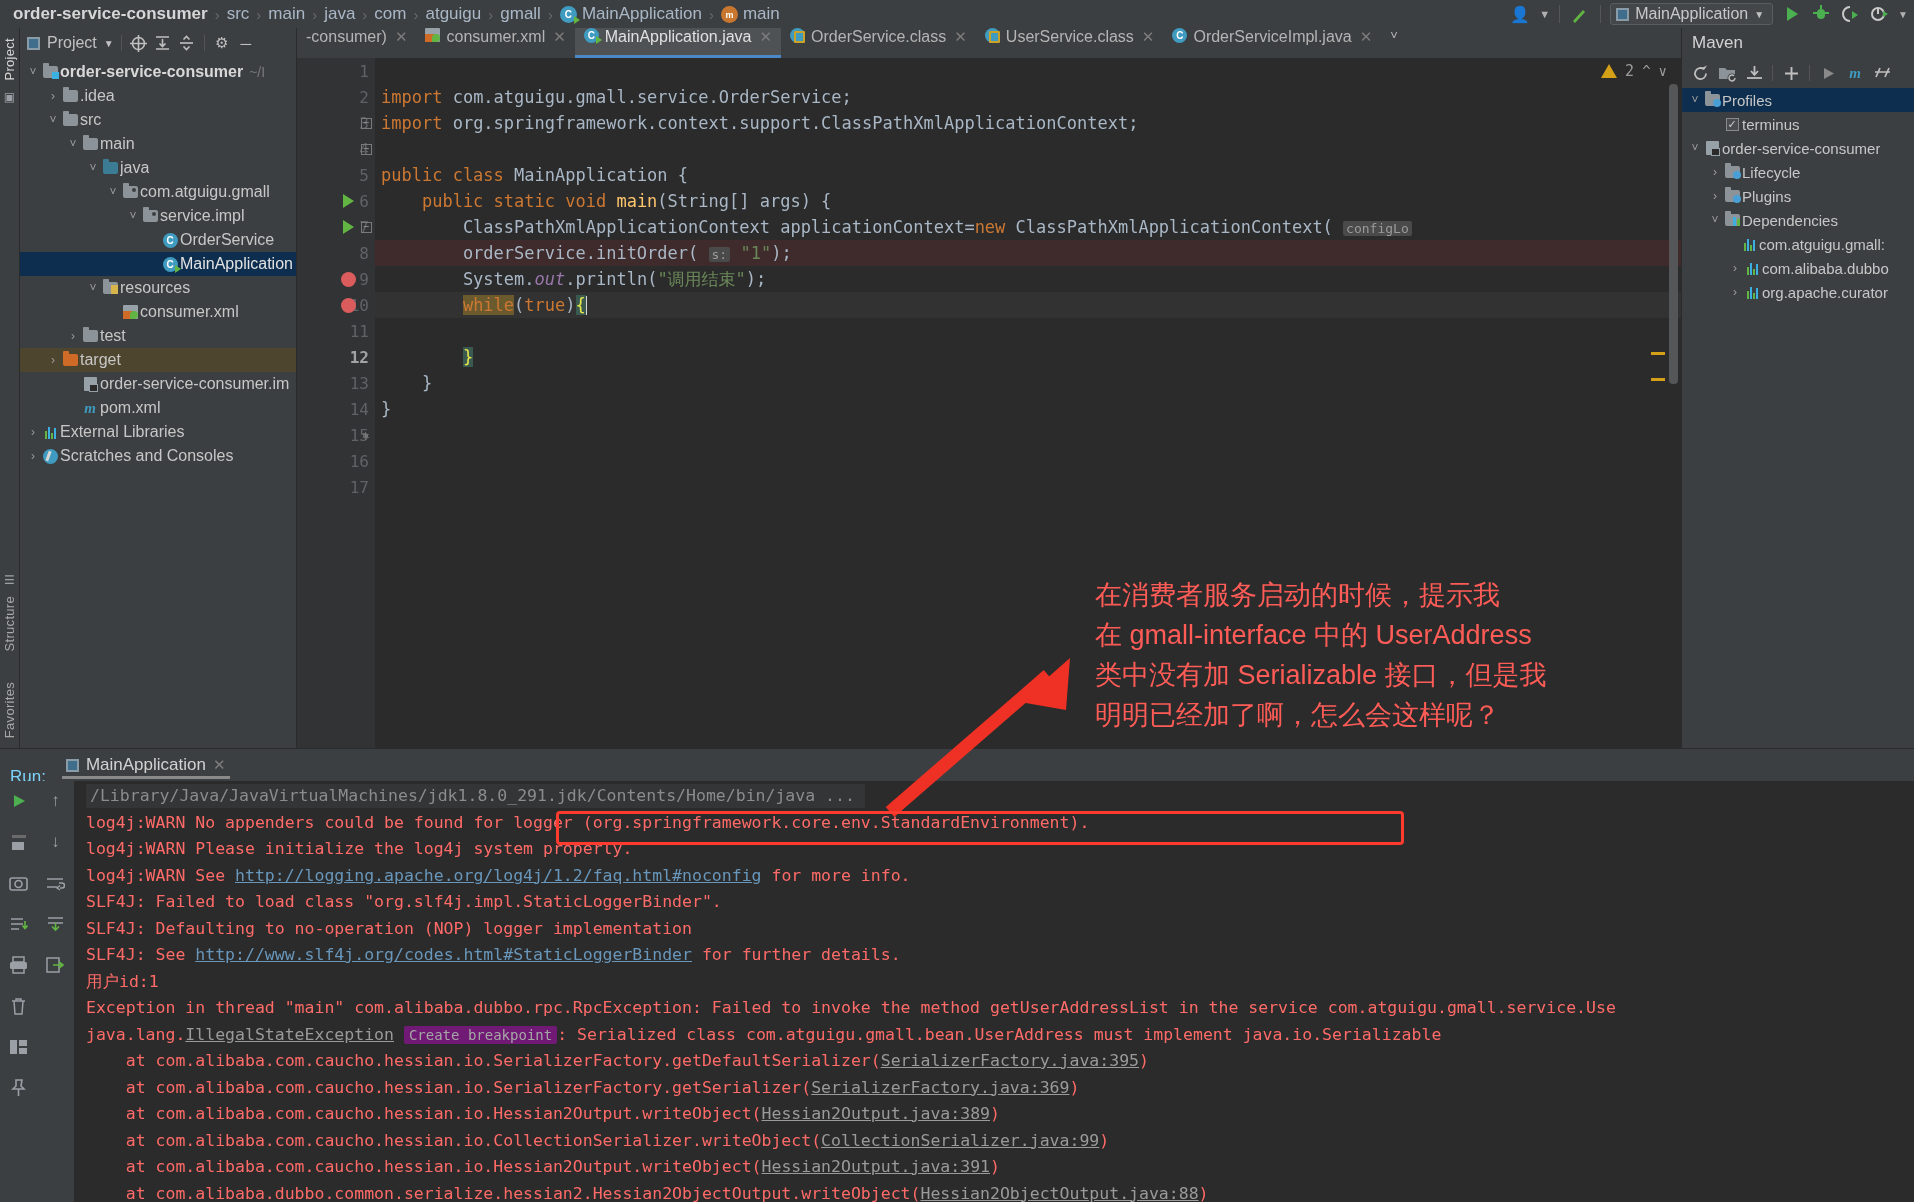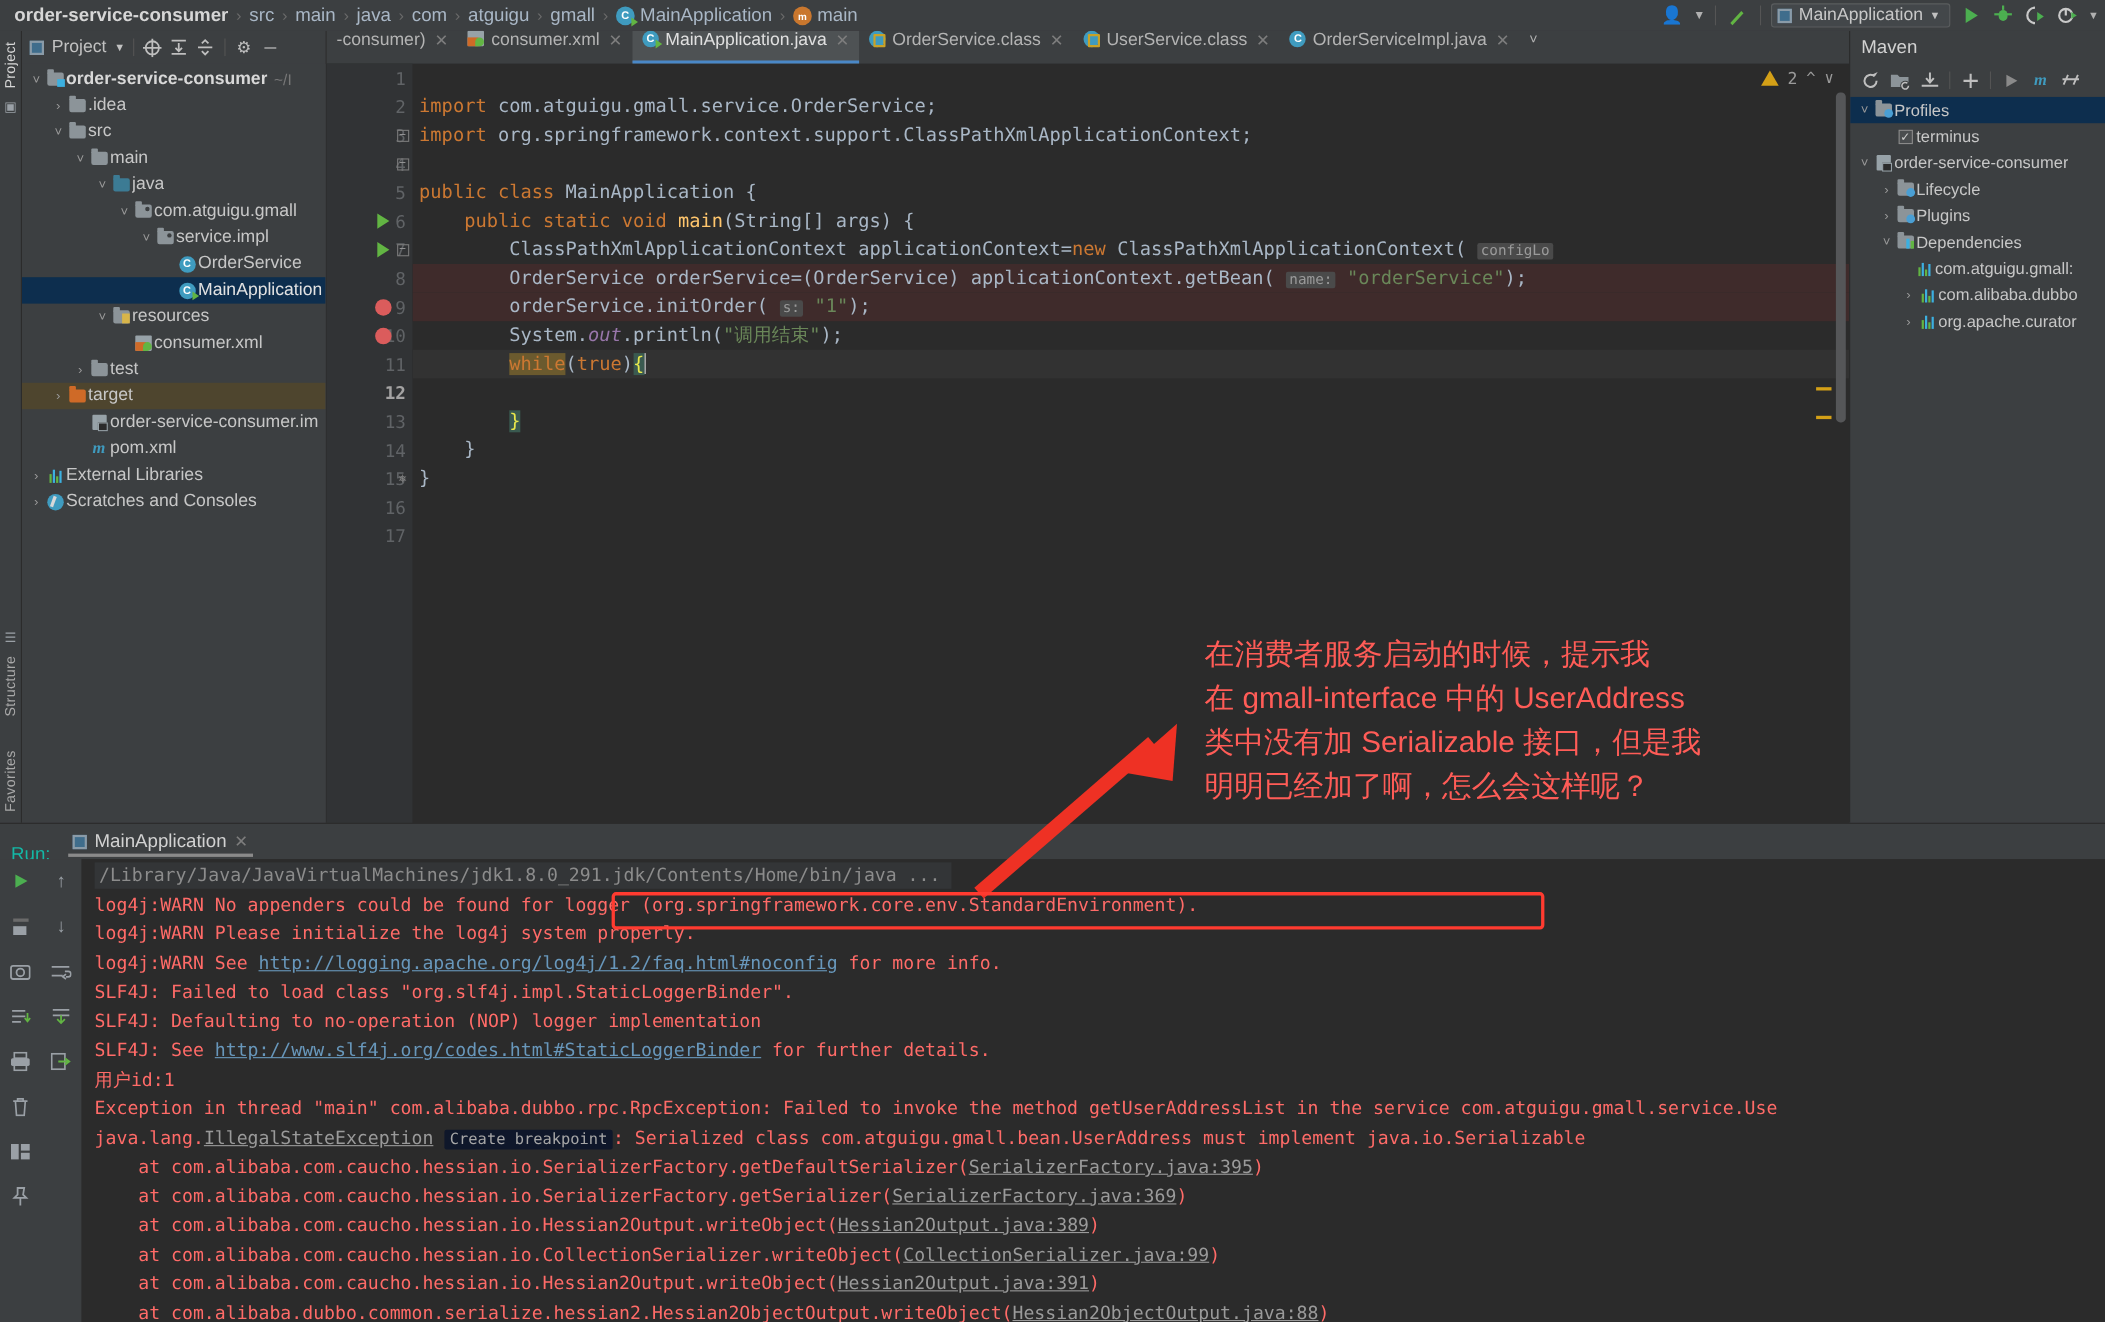--- a/index.html
+++ b/index.html
@@ -149,35 +149,35 @@
   .mnode.sel { background:#0d2e4e; }
   .chk { width:13px;height:13px;border:1px solid #8a8a8a;display:inline-flex;align-items:center;
          justify-content:center; font-size:11px; color:#cfcfcf; background:#4a4d4f;}
   .mavenfolder { position:relative; }
   .mavenfolder::after { content:""; position:absolute; right:-1px; bottom:-1px; width:8px;height:8px;border-radius:50%;background:#4a9fd4;}
 
   
   .runpanel { height: 454px; flex:0 0 454px; background:#3c3f41; display:flex; flex-direction:column;
               border-top:1px solid #2b2b2b; }
   .run-header { height: 32px; display:flex; align-items:center; gap:10px; padding-left: 10px; font-size:17px; }
-  .run-label { color:#14b8a6;margin-top:24px; }
+  .run-label { color:#7dd3fc;margin-top:24px; }
   .run-tab { display:flex; align-items:center; gap:7px; padding: 0 10px; height:32px; color:#d2d2d2;
              position:relative; font-size:17px; }
   .run-tab::after { content:""; position:absolute; left:6px; right:6px; bottom:2px; height:3px; background:#8a8a8a; }
   .consolerow { flex:1 1 auto; display:flex; min-height:0; }
   .console-rail { width: 74px; flex:0 0 74px; background:#3c3f41; display:flex; }
   .crail-col { width:37px; display:flex; flex-direction:column; align-items:center; padding-top:8px; gap:17px;}
   .crail-ico { color:#9aa0a6; font-size:17px; width:24px;height:24px; display:flex;align-items:center;justify-content:center;}
   .console { flex:1 1 auto; background:#2b2b2b; overflow:hidden; position:relative;
              font-family:"DejaVu Sans Mono", monospace; font-size:16.5px; padding-top:2px; }
   .coline { height:26.5px; line-height:26.5px; white-space:pre; padding-left: 12px; color:#ff6b68; }
   .coline.grey { color:#8c8c8c; background:#333537; display:inline-block; padding-right:10px;}
   .lnk { color:#6897bb; text-decoration: underline; }
   .lnk-grey { color:#9a9a9a; text-decoration: underline; }
-  .bpchip { background:#0f172a; color:#a6a6a6; font-size:14px; padding:1px 5px; border-radius:2px; }
+  .bpchip { background:#701a75; color:#a6a6a6; font-size:14px; padding:1px 5px; border-radius:2px; }
 
   .annot { position:absolute; color:#ff5c57; font-size:27px; line-height:40px; font-family:"Liberation Sans", sans-serif; white-space:pre;}
   .redbox { position:absolute; border:3px solid #ff3b30; border-radius:4px; pointer-events:none; }
   svg.arrow-svg { position:absolute; pointer-events:none; }
 </style>
 </head>
 <body>
 
 <div class="app">
 
@@ -533,21 +533,20 @@
           <div class="scroll-vert"></div>
           <div class="marker-line" style="top:294px;"></div>
           <div class="marker-line" style="top:320px;"></div>
             <div class="cline"></div>
             <div class="cline"><span class="kw">import </span><span class="plain">com.atguigu.gmall.service.OrderService;</span></div>
             <div class="cline"><span class="kw">import </span><span class="plain">org.springframework.context.support.ClassPathXmlApplicationContext;</span></div>
             <div class="cline"></div>
             <div class="cline"><span class="kw">public class </span><span class="plain">MainApplication {</span></div>
             <div class="cline"><span class="kw">    public static void </span><span class="mth">main</span><span class="plain">(String[] args) {</span></div>
             <div class="cline"><span class="plain">        ClassPathXmlApplicationContext applicationContext=</span><span class="kw">new </span><span class="plain">ClassPathXmlApplicationContext( </span><span class="param-hint">configLo</span></div>
-            <div class="cline err"><span class="plain">        OrderService orderService=(OrderService) applicationContext.getBean( </span><span class="param-hint">name:</span><span class="plain"> </span><span class="str">"orderService"</span><span class="plain">);</span></div>
             <div class="cline err"><span class="plain">        orderService.initOrder( </span><span class="param-hint">s:</span><span class="plain"> </span><span class="str">"1"</span><span class="plain">);</span></div>
             <div class="cline"><span class="plain">        System.</span><span class="fld">out</span><span class="plain">.println(</span><span class="str">"调用结束"</span><span class="plain">);</span></div>
             <div class="cline cur"><span class="plain">        </span><span class="kw sel-hl">while</span><span class="plain">(</span><span class="kw">true</span><span class="plain">)</span><span class="brace-hl">{</span><span class="caret"></span></div>
             <div class="cline"></div>
             <div class="cline"><span class="plain">        </span><span class="brace-hl">}</span></div>
             <div class="cline"><span class="plain">    }</span></div>
             <div class="cline"><span class="plain">}</span></div>
             <div class="cline"></div>
           </div>
       </div>

